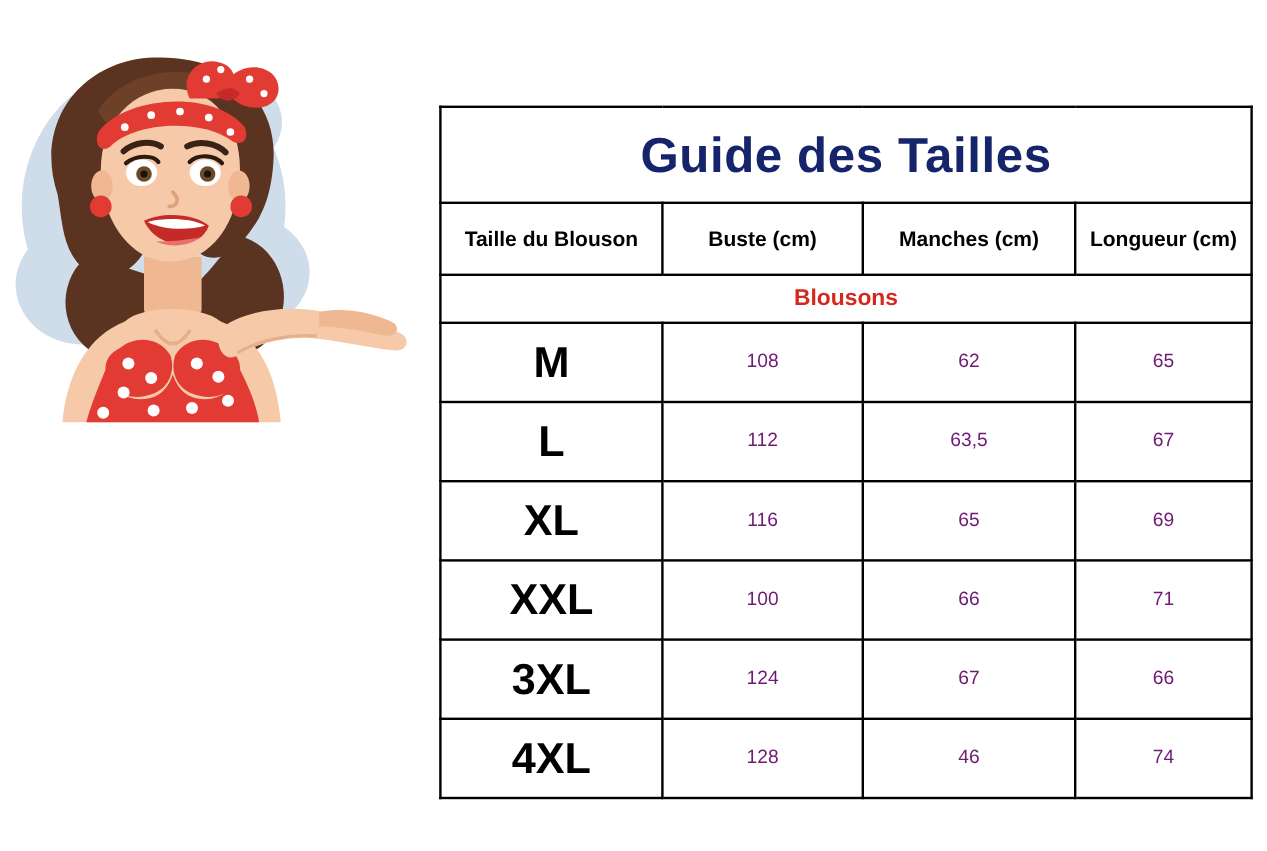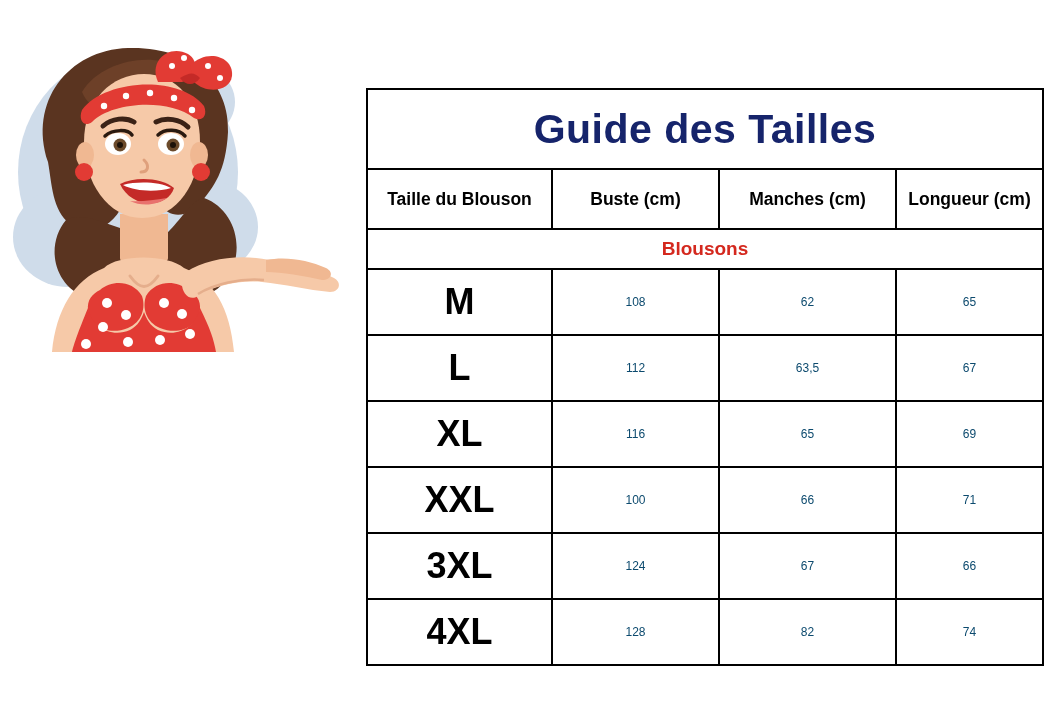--- a/index.html
+++ b/index.html
@@ -78,22 +78,22 @@
     padding: 2px 4px;
     line-height: 1.15;
   }
   .size-cell {
     height: 64px;
     font-size: 36px;
     font-weight: bold;
     color: #000000;
   }
   .val-cell {
-    font-size: 12px;
-    color: #0c4a6e;
+    font-size: 16px;
+    color: #701a75;
     font-weight: normal;
   }
 
   col.c1 { width: 185px; }
   col.c2 { width: 167px; }
   col.c3 { width: 177px; }
   col.c4 { width: 147px; }
 </style>
 </head>
 <body>
@@ -246,20 +246,20 @@
         </tr>
         <tr>
           <td class="size-cell">3XL</td>
           <td class="val-cell">124</td>
           <td class="val-cell">67</td>
           <td class="val-cell">66</td>
         </tr>
         <tr>
           <td class="size-cell">4XL</td>
           <td class="val-cell">128</td>
-          <td class="val-cell">82</td>
+          <td class="val-cell">46</td>
           <td class="val-cell">74</td>
         </tr>
       </tbody>
     </table>
   </div>
 
 </div>
 
 </body></html>

